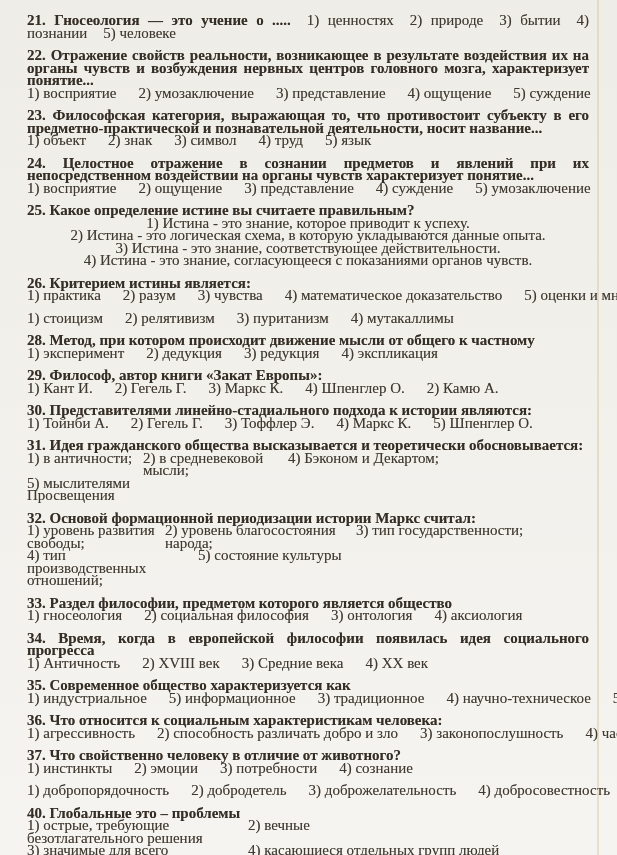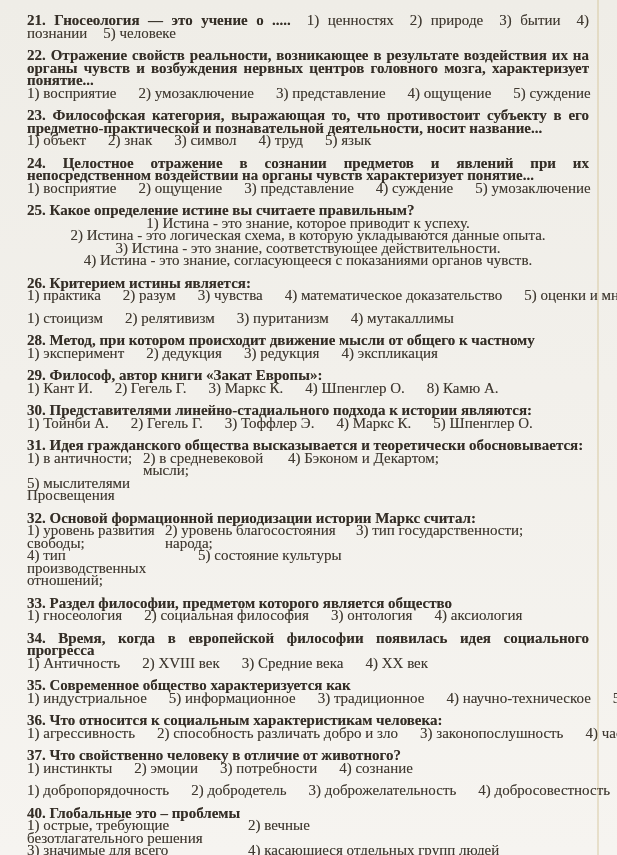--- a/index.html
+++ b/index.html
@@ -109,21 +109,21 @@
           <span class="opt">4) экспликация</span>
         </div>
       </div>
       <div class="q">
         <div class="q-title"><span class="q-num">29.</span> <span>Философ, автор книги «Закат Европы»:</span></div>
         <div class="q-opts row">
           <span class="opt">1) Кант И.</span>
           <span class="opt">2) Гегель Г.</span>
           <span class="opt">3) Маркс К.</span>
           <span class="opt">4) Шпенглер О.</span>
-          <span class="opt">8) Камю А.</span>
+          <span class="opt">2) Камю А.</span>
         </div>
       </div>
       <div class="q">
         <div class="q-title"><span class="q-num">30.</span> <span>Представителями линейно-стадиального подхода к истории являются:</span></div>
         <div class="q-opts row">
           <span class="opt">1) Тойнби А.</span>
           <span class="opt">2) Гегель Г.</span>
           <span class="opt">3) Тоффлер Э.</span>
           <span class="opt">4) Маркс К.</span>
           <span class="opt">5) Шпенглер О.</span>

